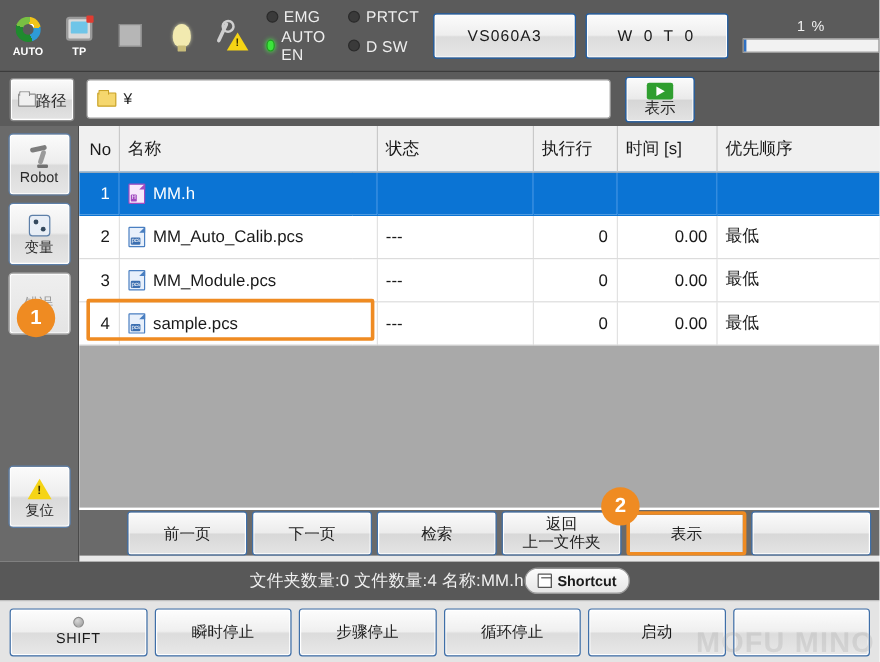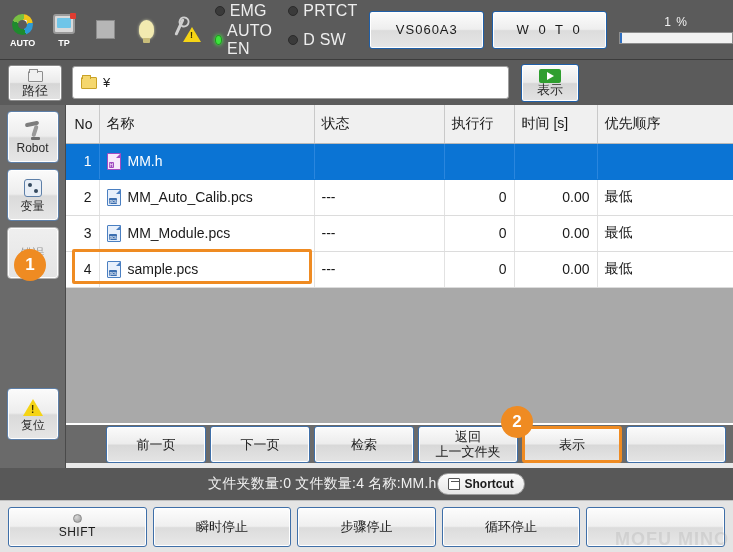--- a/index.html
+++ b/index.html
@@ -90,21 +90,21 @@
   }
   .led-row { display: flex; align-items: center; gap: 5px; }
   .led-dot {
     width: 10px; height: 10px; border-radius: 50%;
     background: #3a3a3a; border: 1px solid #2a2a2a;
   }
   .led-dot.on {
     background: #3ce53c; border-color:#1f9a1f;
     box-shadow: 0 0 4px #4bff4b;
   }
-  .led-lbl { font-size: 16px; color: #eeeeee; letter-spacing:.2px; }
+  .led-lbl { font-size: 13px; color: #eeeeee; letter-spacing:.2px; }
 
   .tb-btn {
     height: 38px; border-radius: 3px;
     background: linear-gradient(180deg, #fcfcfc 0%, #eeeeee 48%, #dcdcdc 52%, #e6e6e6 100%);
     border: 1px solid #1f5fa8;
     box-shadow: inset 0 0 0 1px #ffffff;
     display:flex; align-items:center; justify-content:center;
     font-size: 13px; color:#1a1a1a; letter-spacing:1px;
   }
   #model-btn { width: 135px; margin-left: 12px; }
@@ -123,21 +123,21 @@
 
   
   .pathbar {
     position:absolute; left:0; top:60px; width:733px; height:45px;
     background:#5b5b5b; display:flex; align-items:center;
   }
   .pb-btn {
     width: 54px; height: 36px; margin-left: 8px; border-radius:3px;
     background: linear-gradient(180deg,#fbfbfb 0%,#eaeaea 48%,#d6d6d6 52%,#e3e3e3 100%);
     border:1px solid #8a8a8a; box-shadow: inset 0 0 0 1px #ffffff;
-    display:flex; flex-direction:column; align-items:center; justify-content:center;
+    display:flex; flex-direction:row; align-items:center; justify-content:center;
     position:relative; padding-top:2px;
   }
   .pb-btn .ico { height:14px; display:flex; align-items:center; justify-content:center; }
   .pb-btn .txt { font-size:13px; color:#2a2a2a; line-height:14px; }
   .folder-ico {
     width:15px; height:11px; background:#f0f0f0; border:1px solid #8d8d8d;
     border-radius:1px; position:relative;
   }
   .folder-ico::before {
     content:""; position:absolute; left:0; top:-3px; width:7px; height:3px;
@@ -322,21 +322,21 @@
     font-size:13px; color:#1a1a1a;
   }
   .bb-btn.blank { color:transparent; }
   .shift-dot {
     width:9px; height:9px; border-radius:50%;
     background: radial-gradient(circle at 35% 30%, #d8d8d8, #9a9a9a);
     border:1px solid #8a8a8a; margin-bottom:2px;
   }
   .bb-btn .shift-lbl { font-size:12px; letter-spacing:.5px; }
   .watermark {
-    position:absolute; right:4px; bottom:2px; font-size:18px; font-weight:bold;
+    position:absolute; right:4px; bottom:2px; font-size:24px; font-weight:bold;
     color:rgba(150,150,150,0.22); letter-spacing:1px; pointer-events:none;
     font-family:"Liberation Sans", sans-serif;
     margin-left:43px;
   }
 </style>
 </head>
 <body>
 
 <div id="app">
 
@@ -562,20 +562,21 @@
   </div>
 
   <div class="bottombar">
     <div class="bb-btn">
       <span class="shift-dot"></span>
       <span class="shift-lbl">SHIFT</span>
     </div>
     <div class="bb-btn">瞬时停止</div>
     <div class="bb-btn">步骤停止</div>
     <div class="bb-btn">循环停止</div>
+    <div class="bb-btn">启动</div>
     <div class="bb-btn blank"></div>
   </div>
 
   <div class="watermark">MOFU MINO</div>
 
   <div class="badge" id="badge-1">1</div>
   <div class="badge" id="badge-2">2</div>
 
 </div>
 

